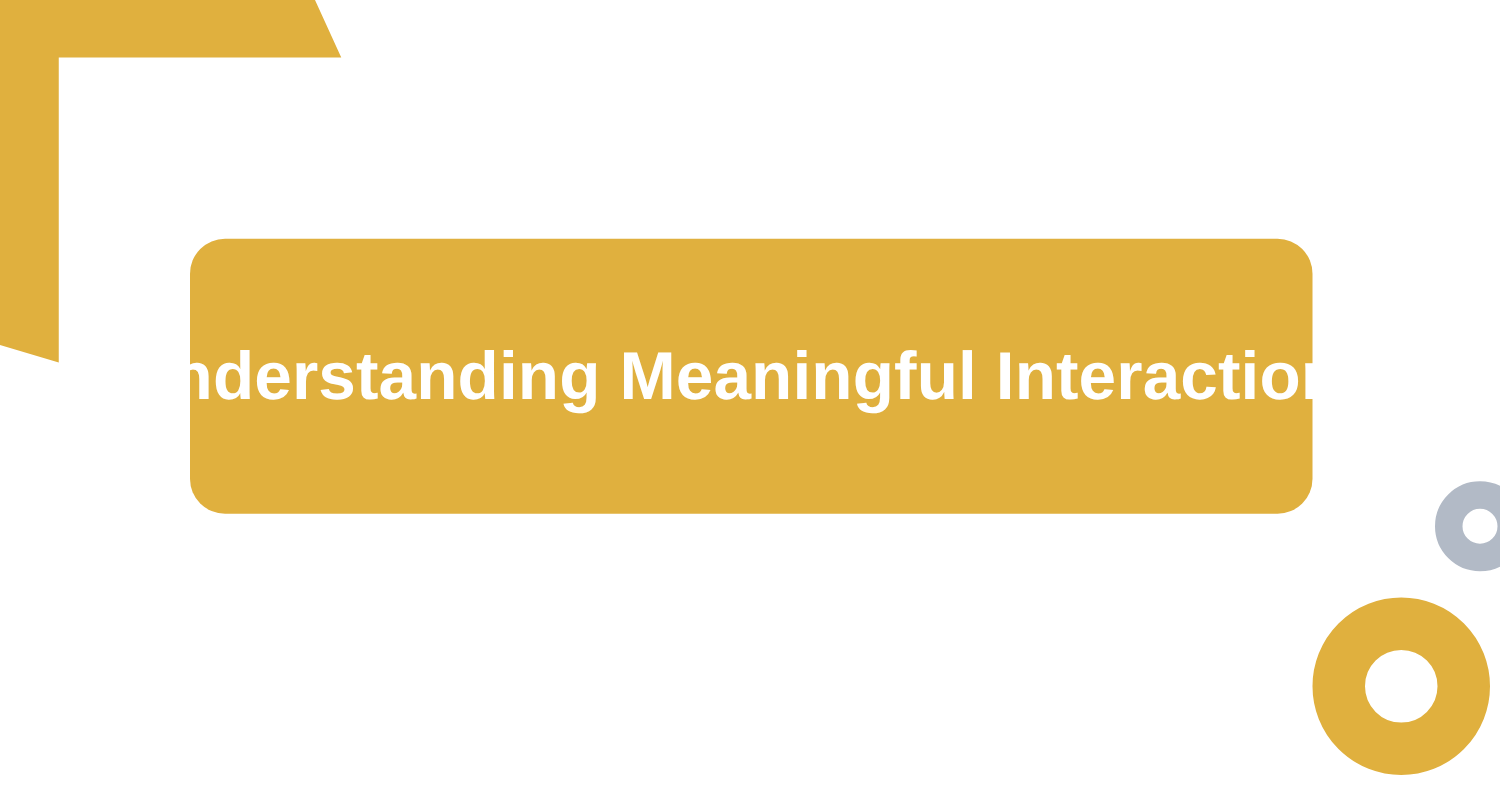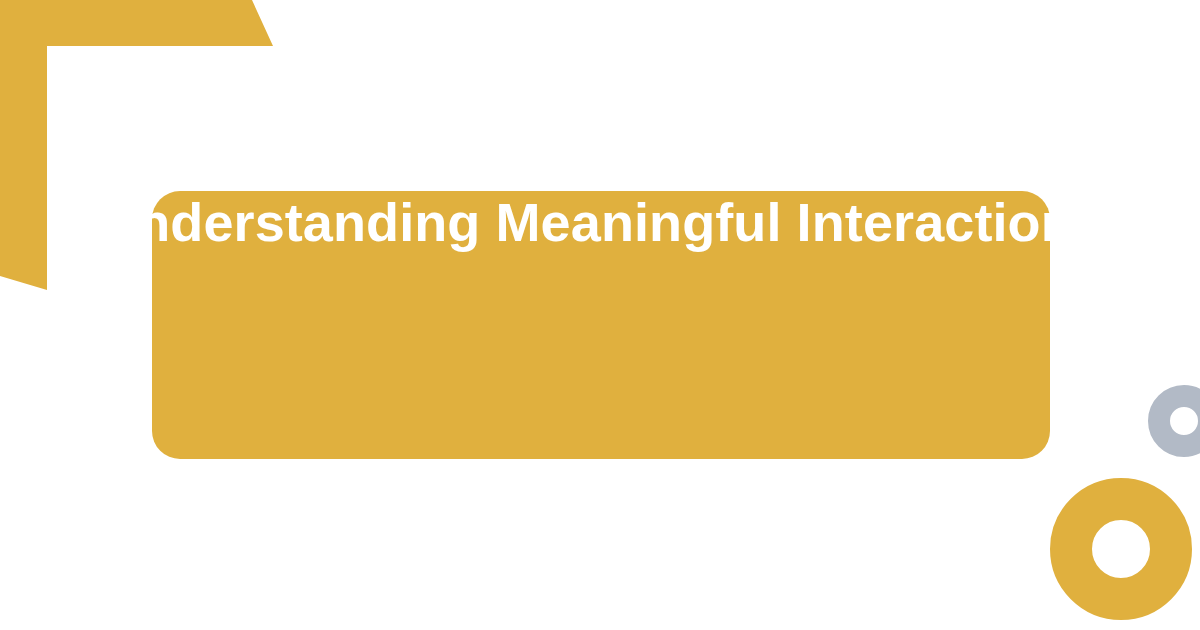--- a/index.html
+++ b/index.html
@@ -50,25 +50,25 @@
     height: 142px;
     border: 42px solid #e0b03e;
   }
 
   
   .title-card {
     position: absolute;
     left: 152px;
     top: 191px;
     width: 898px;
-    height: 268px;
+    height: 220px;
     background: #e0b03e;
     border-radius: 28px;
     display: flex;
-    align-items: flex-start;
+    align-items: center;
     justify-content: center;
   }
 
   .title-text {
     font-size: 54px;
     font-weight: bold;
     color: #ffffff;
     line-height: 1.15;
     white-space: nowrap;
     letter-spacing: 0.1px;

